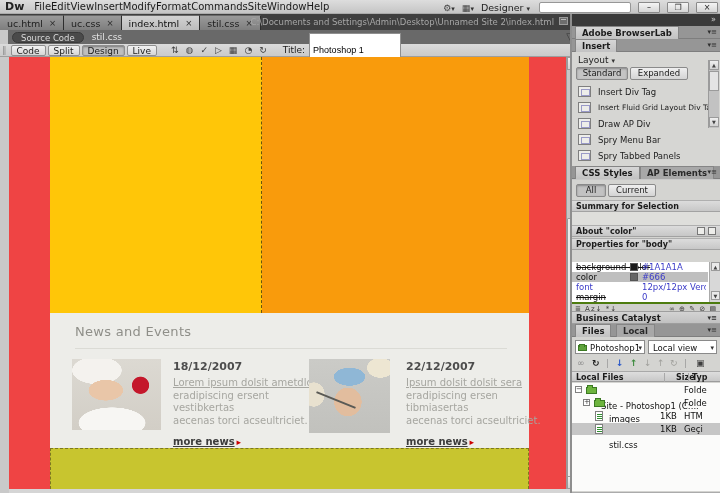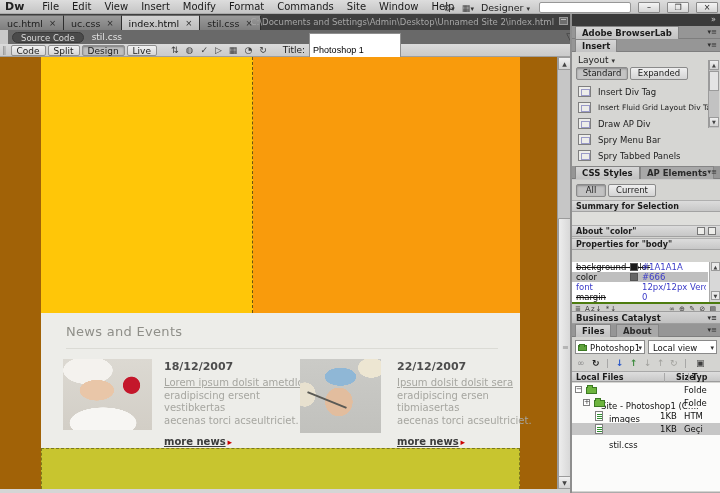--- a/index.html
+++ b/index.html
@@ -4,21 +4,21 @@
 <style>
   * { margin:0; padding:0; box-sizing:border-box; }
   html,body { width:720px; height:493px; overflow:hidden; }
   body { font-family:"DejaVu Sans","Liberation Sans",sans-serif; font-size:10px; }
   #root { position:relative; width:720px; height:493px; background:#C9C9C9; overflow:hidden; }
 
   
   .menubar { position:absolute; left:0; top:0; width:720px; height:14px;
     background:linear-gradient(#DDDDDD,#C5C5C5); display:flex; align-items:center; border-bottom:1px solid #ABABAB;}
   .logo { font-weight:bold; font-size:11px; color:#222; margin:0 10px 0 5px; letter-spacing:0; }
-  .menu-items { display:flex; gap:13px; font-size:10px; color:#1A1A1A;margin-left:8px; }
+  .menu-items { display:flex; font-size:10px; color:#1A1A1A; }
   .menu-items span { cursor:default; }
   .menubar-right { position:absolute; right:2px; top:0; height:14px; display:flex; align-items:center; gap:7px; }
   .mini-icon { font-size:9px; color:#444; }
   .chev { font-size:7px; color:#333; }
   .workspace { font-size:9.5px; color:#222; padding-right:2px; }
   .appsearch { width:92px; height:11px; border:1px solid #979797; border-radius:2px; background:#fff; font-size:9px; padding:0 3px; }
   .winbtn { width:22px; height:11px; border:1px solid #8A8A8A; background:linear-gradient(#F4F4F4,#D6D6D6);
     font-size:8px; line-height:9px; text-align:center; color:#222; border-radius:1px; }
 
   
@@ -246,21 +246,21 @@
       <span>✓</span>
       <span>▷</span>
       <span>▦</span>
       <span>◔</span>
       <span>↻</span>
     </div>
     <span class="title-label">Title:</span>
     <input class="title-input" value="Photoshop 1" style="">
   </div>
 
-  <div class="canvas" style="background: #a16207;">
+  <div class="canvas" style="background: #ef4444; margin-left: 9px;">
     <div class="blocks">
       <div class="block-yellow" style="background: rgb(255, 198, 8);"></div>
       <div class="block-orange" style="background: rgb(249, 155, 12);"></div>
     </div>
 
     <div class="news" style="background: rgb(237, 237, 233);">
       <div class="news-heading">News and Events</div>
       <div class="news-divider"></div>
 
       <div class="news-photo photo1"></div>
@@ -385,21 +385,21 @@
         <span class="r"><span>∞</span> <span>⊕</span> <span>✎</span> <span>⊘</span> <span>▤</span></span>
       </div>
     </div>
 
     <div class="bizbar"><span>Business Catalyst</span>
       <span class="pmenu">▾≡</span>
     </div>
 
     <div class="phead" style="top:310px;">
       <span class="ptab">Files</span>
-      <span class="ptab ptab2" style="left:44px;">About</span>
+      <span class="ptab ptab2" style="left:44px;">Local</span>
       <span class="pmenu">▾≡</span>
     </div>
     <div class="files-body">
       <div class="fselect fs1">
         <span class="minifolder"></span>
         <span class="txt">Photoshop1</span>
         <span class="arr">▾</span>
       </div>
       <div class="fselect fs2">
         <span class="txt">Local view</span>

